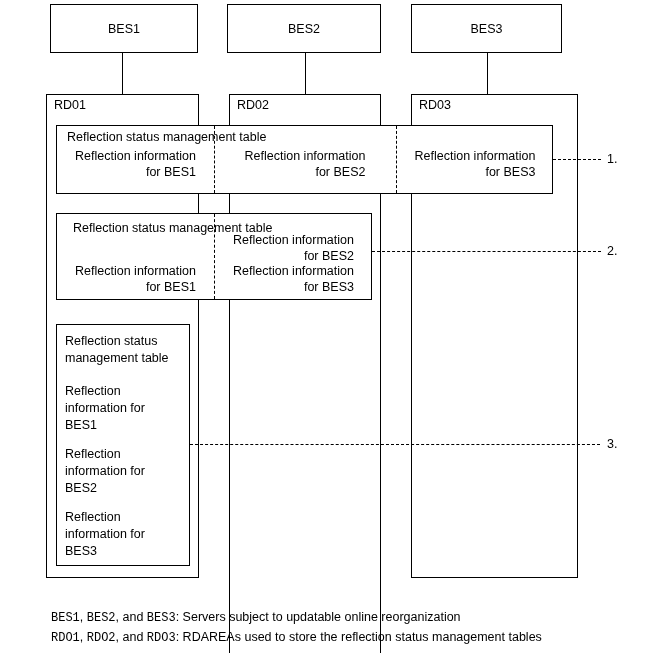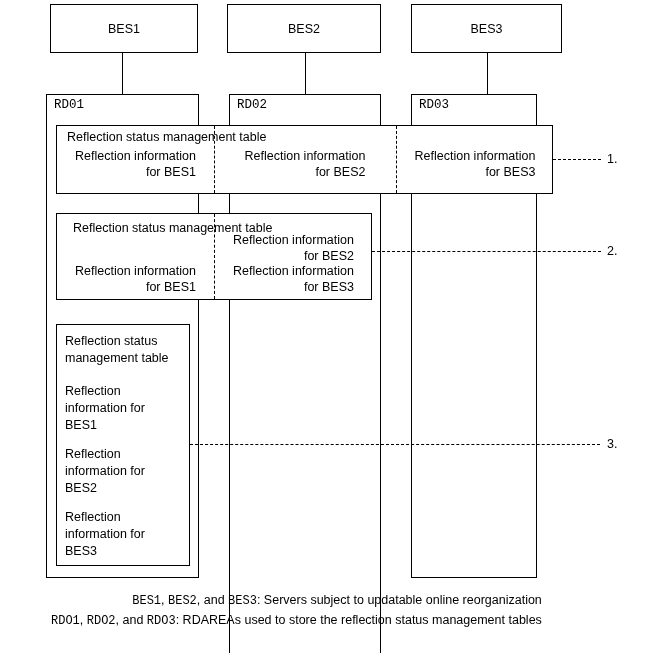--- a/index.html
+++ b/index.html
@@ -31,21 +31,20 @@
     background: #000000;
   }
   .rd-box {
     background: transparent;
     z-index: 1;
   }
   .rd-label {
     display: inline-block;
     padding: 3px 0 0 7px;
     line-height: 15px;
-    font-family: Liberation Mono, monospace;
   }
   .rtable {
     z-index: 2;
   }
   .rtable .title {
     position: absolute;
     white-space: pre-line;
     line-height: 16px;
   }
   .cell {
@@ -80,24 +79,23 @@
   }
   .list-table p {
     margin: 0 0 12px 0;
     line-height: 17px;
     white-space: pre-line;
   }
   .list-table p.title-p { margin-bottom: 16px; }
   .footnotes {
     position: absolute;
     left: 8px;
-    top: 591px;
+    top: 608px;
     line-height: 18.5px;
     white-space: nowrap;
-    text-align: right;
   }
   .mono {
     font-family: "Liberation Mono", monospace;
     font-size: 12px;
   }
 </style>
 </head>
 <body>
 
 <div class="stage">
@@ -115,21 +113,21 @@
   <div class="connector" style="left:79px; top:52px; height:42px;"></div>
   <div class="connector" style="left:262px; top:52px; height:42px;"></div>
   <div class="connector" style="left:444px; top:52px; height:42px;"></div>
 
   <div class="box rd-box" style="left:3px; top:94px; width:153px; height:484px;">
     <span class="rd-label">RD01</span>
   </div>
   <div class="box rd-box" style="left:186px; top:94px; width:152px; height:568px;">
     <span class="rd-label">RD02</span>
   </div>
-  <div class="box rd-box" style="left:368px; top:94px; width:126px; height:484px;">
+  <div class="box rd-box" style="left:368px; top:94px; width:167px; height:484px;">
     <span class="rd-label">RD03</span>
   </div>
 
   <div class="box rtable" style="left:13px; top:125px; width:497px; height:69px;">
     <span class="title" style="left:10px; top:3px;">Reflection status management table</span>
     <div class="cell" style="left:0; width:157px; line-height:16px; padding-bottom:13px;">Reflection information
 for BES1</div>
     <div class="vdivider" style="left:157px;"></div>
     <div class="cell" style="left:157px; width:182px; line-height:16px; padding-bottom:13px;">Reflection information
 for BES2</div>

